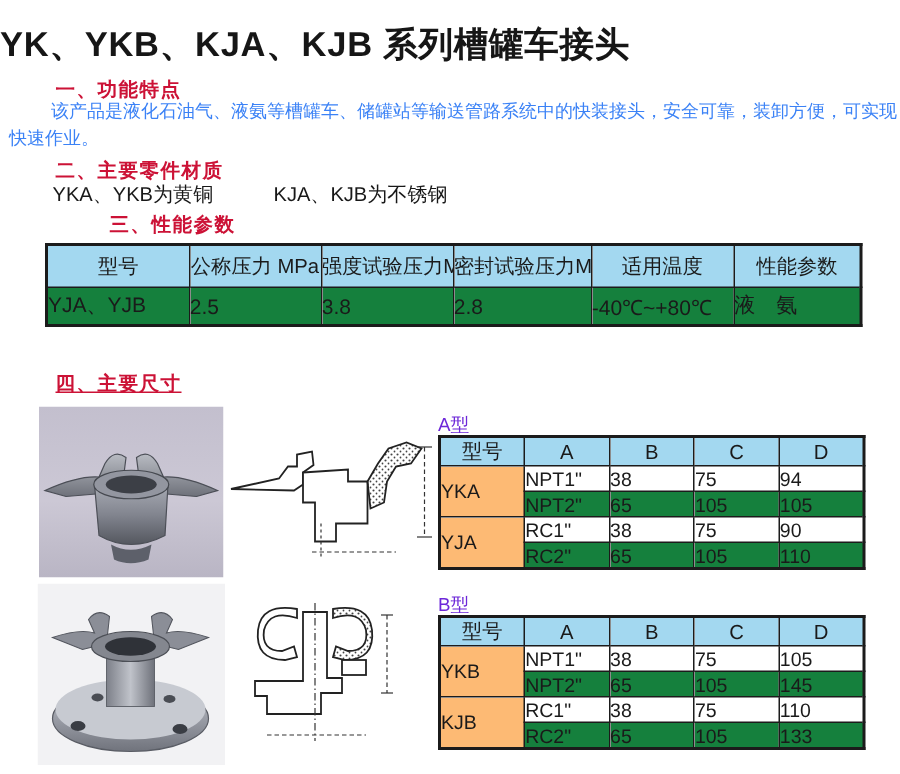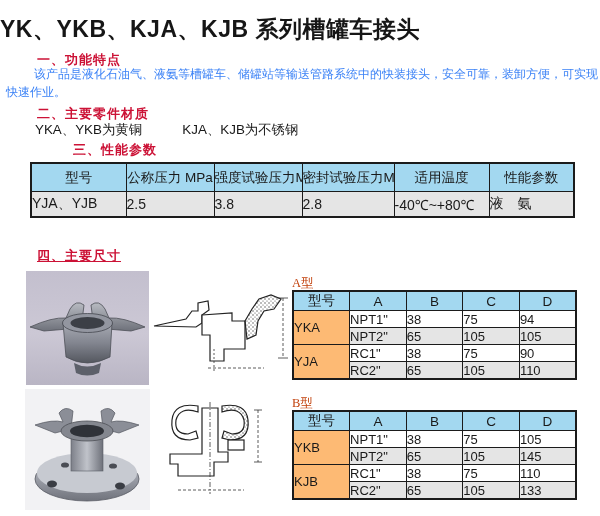--- a/index.html
+++ b/index.html
@@ -15,35 +15,35 @@
   #h-dimensions{left:37px;top:247px;text-decoration:underline;}
   .body-text{left:6px;top:66px;width:592px;font-size:12px;line-height:17.5px;
        text-indent:28px;color:#3b82f6;}
   .materials-line{left:35px;top:121px;font-size:13.4px;color:#181818;}
 
   table{border-collapse:collapse;position:absolute;table-layout:fixed;
         font-family:Liberation Sans, sans-serif;}
   th,td{border:1.5px solid #1b1b1b;padding:0;overflow:hidden;white-space:nowrap;}
   table{border:2px solid #1b1b1b;}
   tr.head th{background:#a3d8f0;font-weight:normal;}
-  tr.yellow td{background:#e5e5e5;}
+  tr.yellow td{background:#15803d;}
 
   #perf-table{left:30px;top:162px;width:543px;font-size:14px;}
   #perf-table tr.head th{height:27px;font-size:13.5px;}
   #perf-table td{height:24px;}
   #perf-table th.small{font-size:11.5px;}
 
   .dim-table{width:285px;font-size:13px;}
   #table-a{left:292px;top:290px;}
   #table-b{left:292px;top:410px;}
   .dim-table tr.head th{height:16px;font-size:13.5px;}
   .dim-table td{height:16px;}
   .dim-table td.model{background:#fdba74;}
 
-  .dim-label{font-family:Liberation Serif, serif;font-size:12.5px;color:#c2410c;}
+  .dim-label{font-family:Liberation Sans, sans-serif;font-size:12.5px;color:#6d28d9;}
   #label-a{left:292px;top:275px;}
   #label-b{left:292px;top:395px;}
 
   .figure{display:block;}
 </style>
 </head>
 <body>
 
 <div class="abs page-title">YK、YKB、KJA、KJB 系列槽罐车接头</div>
 

